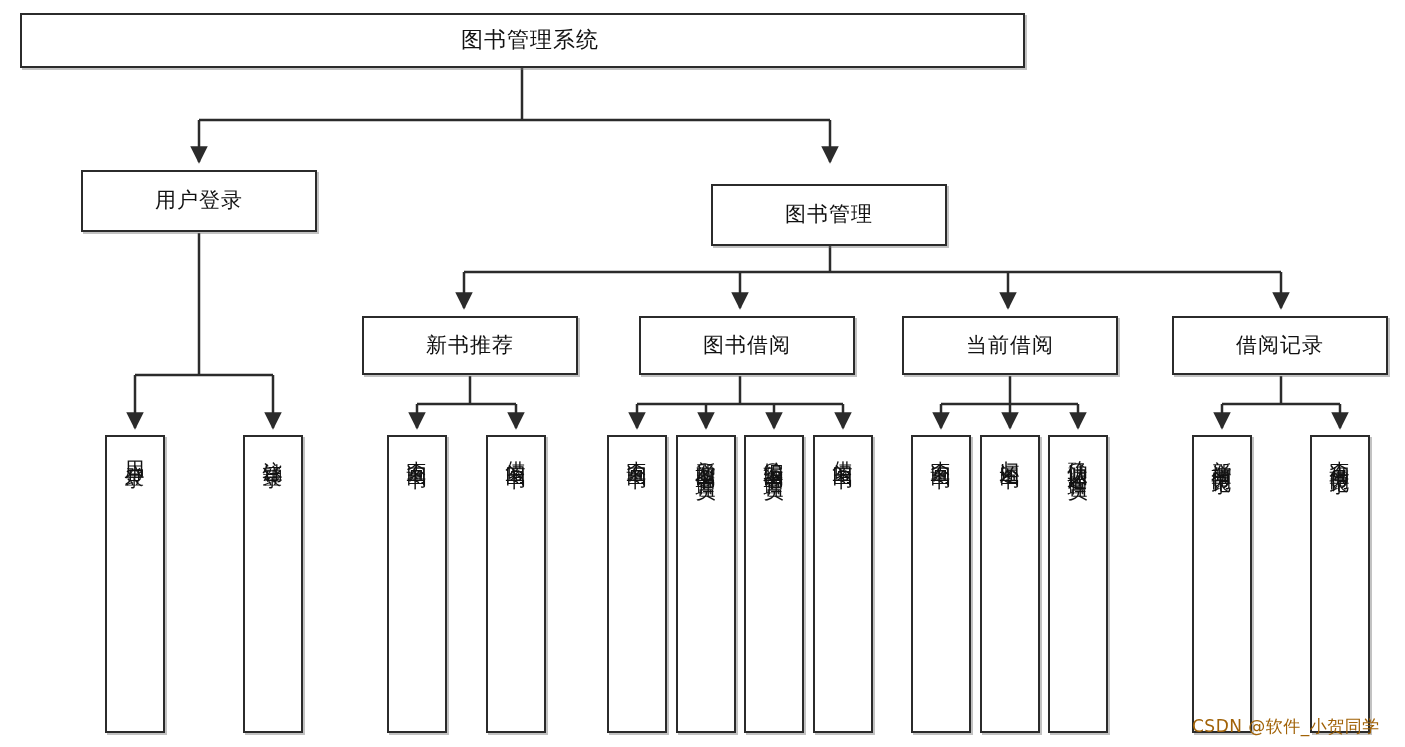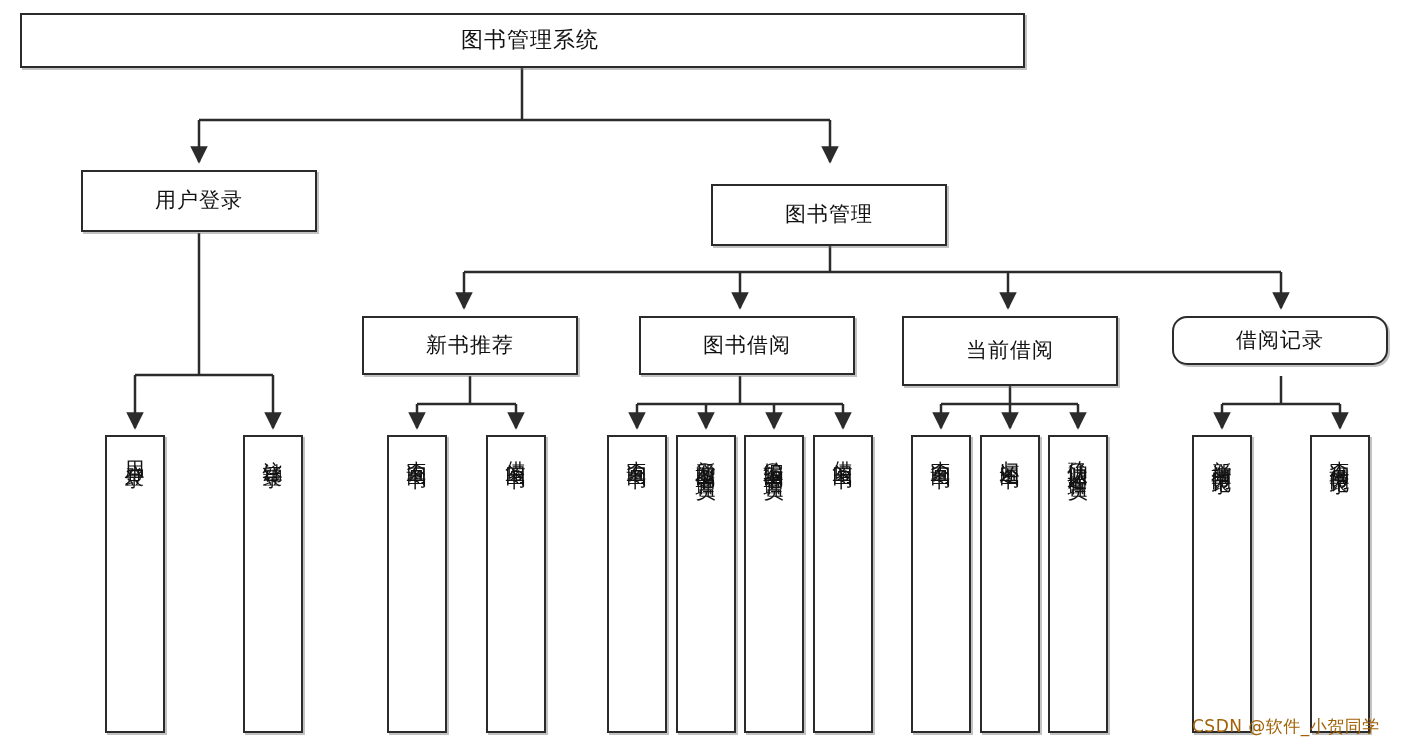--- a/index.html
+++ b/index.html
@@ -140,24 +140,24 @@
   <div class="node horiz" style="left:711px; top:184px; width:236px; height:62px;">
     <span>图书管理</span>
   </div>
 
   <div class="node horiz" style="left:362px; top:316px; width:216px; height:59px;">
     <span>新书推荐</span>
   </div>
   <div class="node horiz" style="left:639px; top:316px; width:216px; height:59px;">
     <span>图书借阅</span>
   </div>
-  <div class="node horiz" style="left:902px; top:316px; width:216px; height:70px;">
+  <div class="node horiz" style="left:902px; top:316px; width:216px; height:59px;">
     <span>当前借阅</span>
   </div>
-  <div class="node horiz" style="left:1172px; top:316px; width:216px; height:49px;border-radius:15px;">
+  <div class="node horiz" style="left:1172px; top:316px; width:216px; height:59px;">
     <span>借阅记录</span>
   </div>
 
   <div class="node vert" style="left:105px; top:435px; width:60px; height:298px;">
     <span>用户登录</span>
   </div>
   <div class="node vert" style="left:243px; top:435px; width:60px; height:298px;">
     <span>注销登录</span>
   </div>
 

